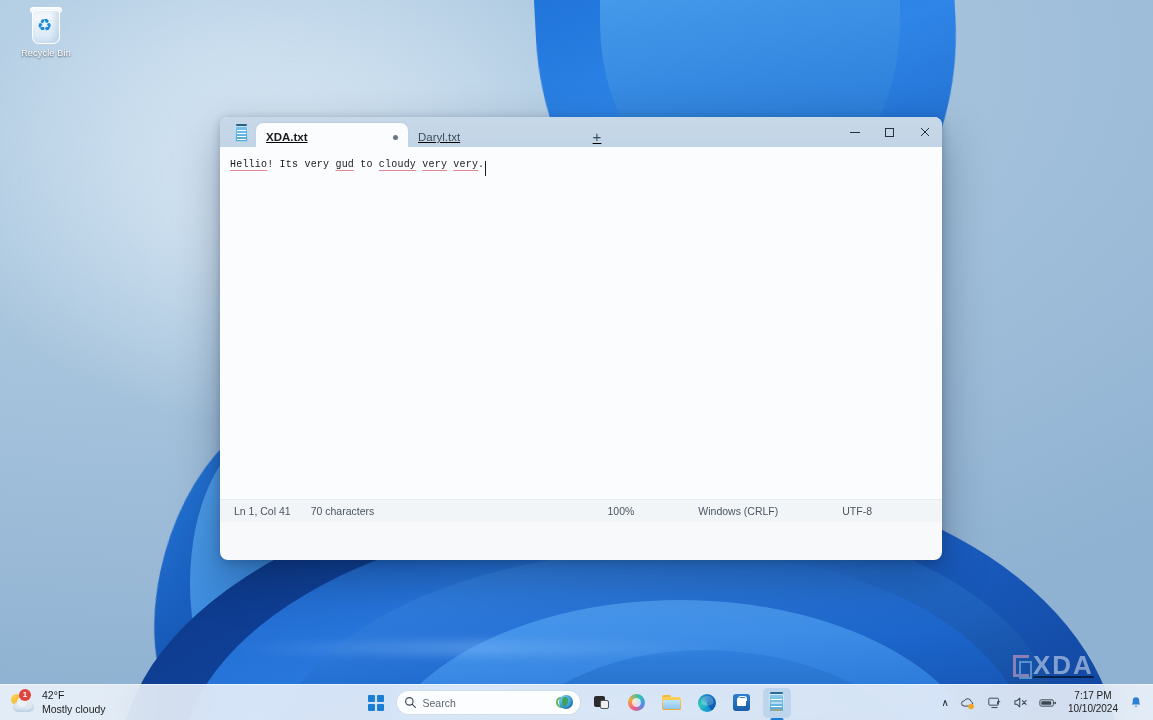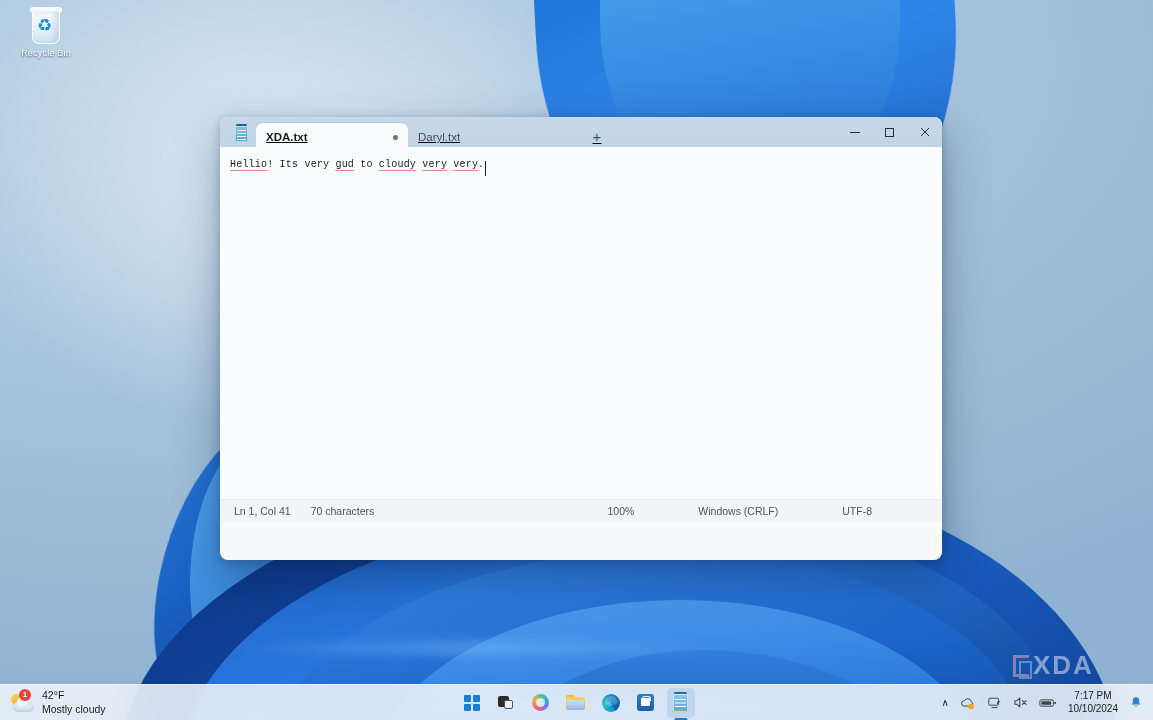--- a/index.html
+++ b/index.html
@@ -64,21 +64,21 @@
     background:linear-gradient(180deg, rgba(255,255,255,.92), rgba(214,232,246,.88));
     border:1px solid rgba(255,255,255,.9);
     border-radius:3px 3px 7px 7px;
     box-shadow:inset -4px 0 6px rgba(150,185,215,.45); }
   .bin-lid{ position:absolute; left:1px; top:1px; width:32px; height:6px;
     background:linear-gradient(180deg,#fdfdfe,#dceaf6); border-radius:3px; border:1px solid rgba(255,255,255,.9); }
   .recycle{ position:absolute; left:8px; top:11px; font-size:17px; color:#1a8ad8; line-height:1; }
   .desk-label{ font-size:9px; color:#fff; margin-top:2px; text-shadow:0 1px 2px rgba(0,0,0,.65); letter-spacing:.2px; }
 
   
-  .xda{ position:absolute; left:1013px; top:650px; display:flex; align-items:center; gap:4px; opacity:.55; }
+  .xda{ position:absolute; left:1013px; top:650px; display:flex; align-items:center; gap:4px; opacity:.55;text-decoration:underline; }
   .xda-brk{ width:16px; height:22px; border:3px solid #e8a6c0; border-right:none; position:relative; }
   .xda-brk:after{ content:""; position:absolute; left:3px; top:3px; width:9px; height:14px; border:2px solid #8fc4e8; }
   .xda-word{ font-size:26px; font-weight:700; color:rgba(255,255,255,.85); letter-spacing:2px;
     font-family:"Liberation Sans", sans-serif; }
 
   
   .window{ position:absolute; left:220px; top:117px; width:722px; height:443px;
     border-radius:8px; overflow:hidden;
     box-shadow:0 18px 45px rgba(10,30,60,.35), 0 2px 10px rgba(10,30,60,.25);
     background:#f7f9fb; }
@@ -309,20 +309,31 @@
   <div class="tb-center">
     <div class="start">
       <div class="start-grid">
           <div></div>
           <div></div>
           <div></div>
           <div></div>
         </div>
     </div>
 
+    <div class="searchbox">
+      <svg width="13" height="13" viewBox="0 0 16 16">
+        <circle cx="6.6" cy="6.6" r="4.6" fill="none" stroke="#3a4550" stroke-width="1.4"></circle>
+        <path d="M10.2 10.2 L14 14" stroke="#3a4550" stroke-width="1.4" fill="none" stroke-linecap="round"></path>
+      </svg>
+      <span class="search-txt">Search</span>
+      <span class="search-globe">
+        <span class="ribbon-g"></span>
+        <span class="globe"></span>
+      </span>
+    </div>
 
     <div class="tbicon">
       <div class="tv">
         <div class="tv-b"></div>
         <div class="tv-f"></div>
       </div>
     </div>
 
     <div class="tbicon">
       <div class="copilot"></div>

